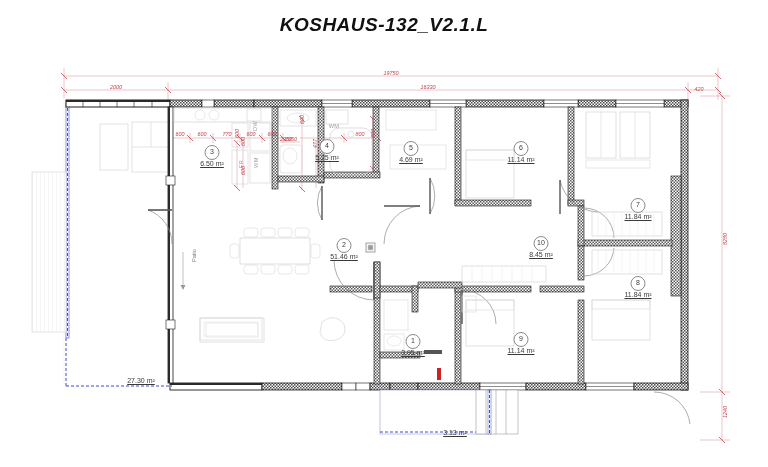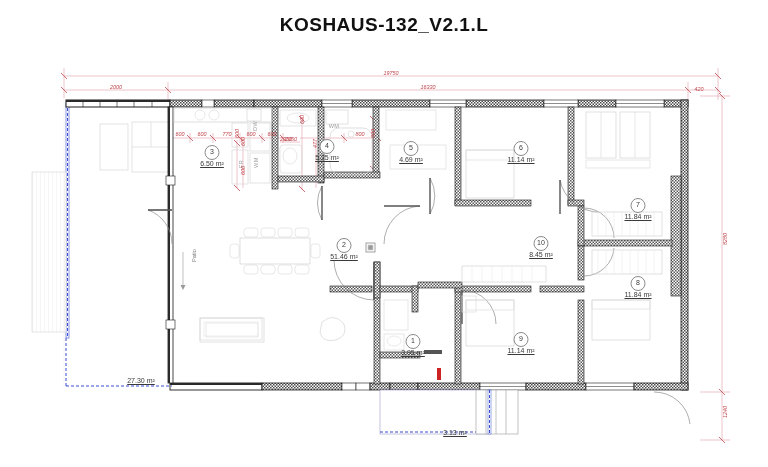--- a/index.html
+++ b/index.html
@@ -3,21 +3,21 @@
 <meta charset="utf-8">
 <style>
   html,body{margin:0;padding:0;background:#ffffff;}
   body{width:768px;height:467px;overflow:hidden;
        font-family:"Liberation Sans", sans-serif;color:#1a1a1a;}
 
   #page{position:relative;width:768px;height:467px;background:#fff;}
 
   
   .title{position:absolute;left:0;top:14px;width:768px;text-align:center;
-         font-weight:700;font-size:19px;letter-spacing:.5px;
+         font-style:italic;font-weight:700;font-size:19px;letter-spacing:.5px;
          font-family:"Liberation Sans", sans-serif;color:#111;}
 
   
   svg.plan{position:absolute;left:0;top:0;width:768px;height:467px;}
 
   
   .lbl{position:absolute;font-family:"Liberation Sans", sans-serif;
        color:#3a3a3a;white-space:nowrap;}
   .area{font-size:7px;text-decoration:underline;text-align:center;
         transform:translateX(-50%);}

